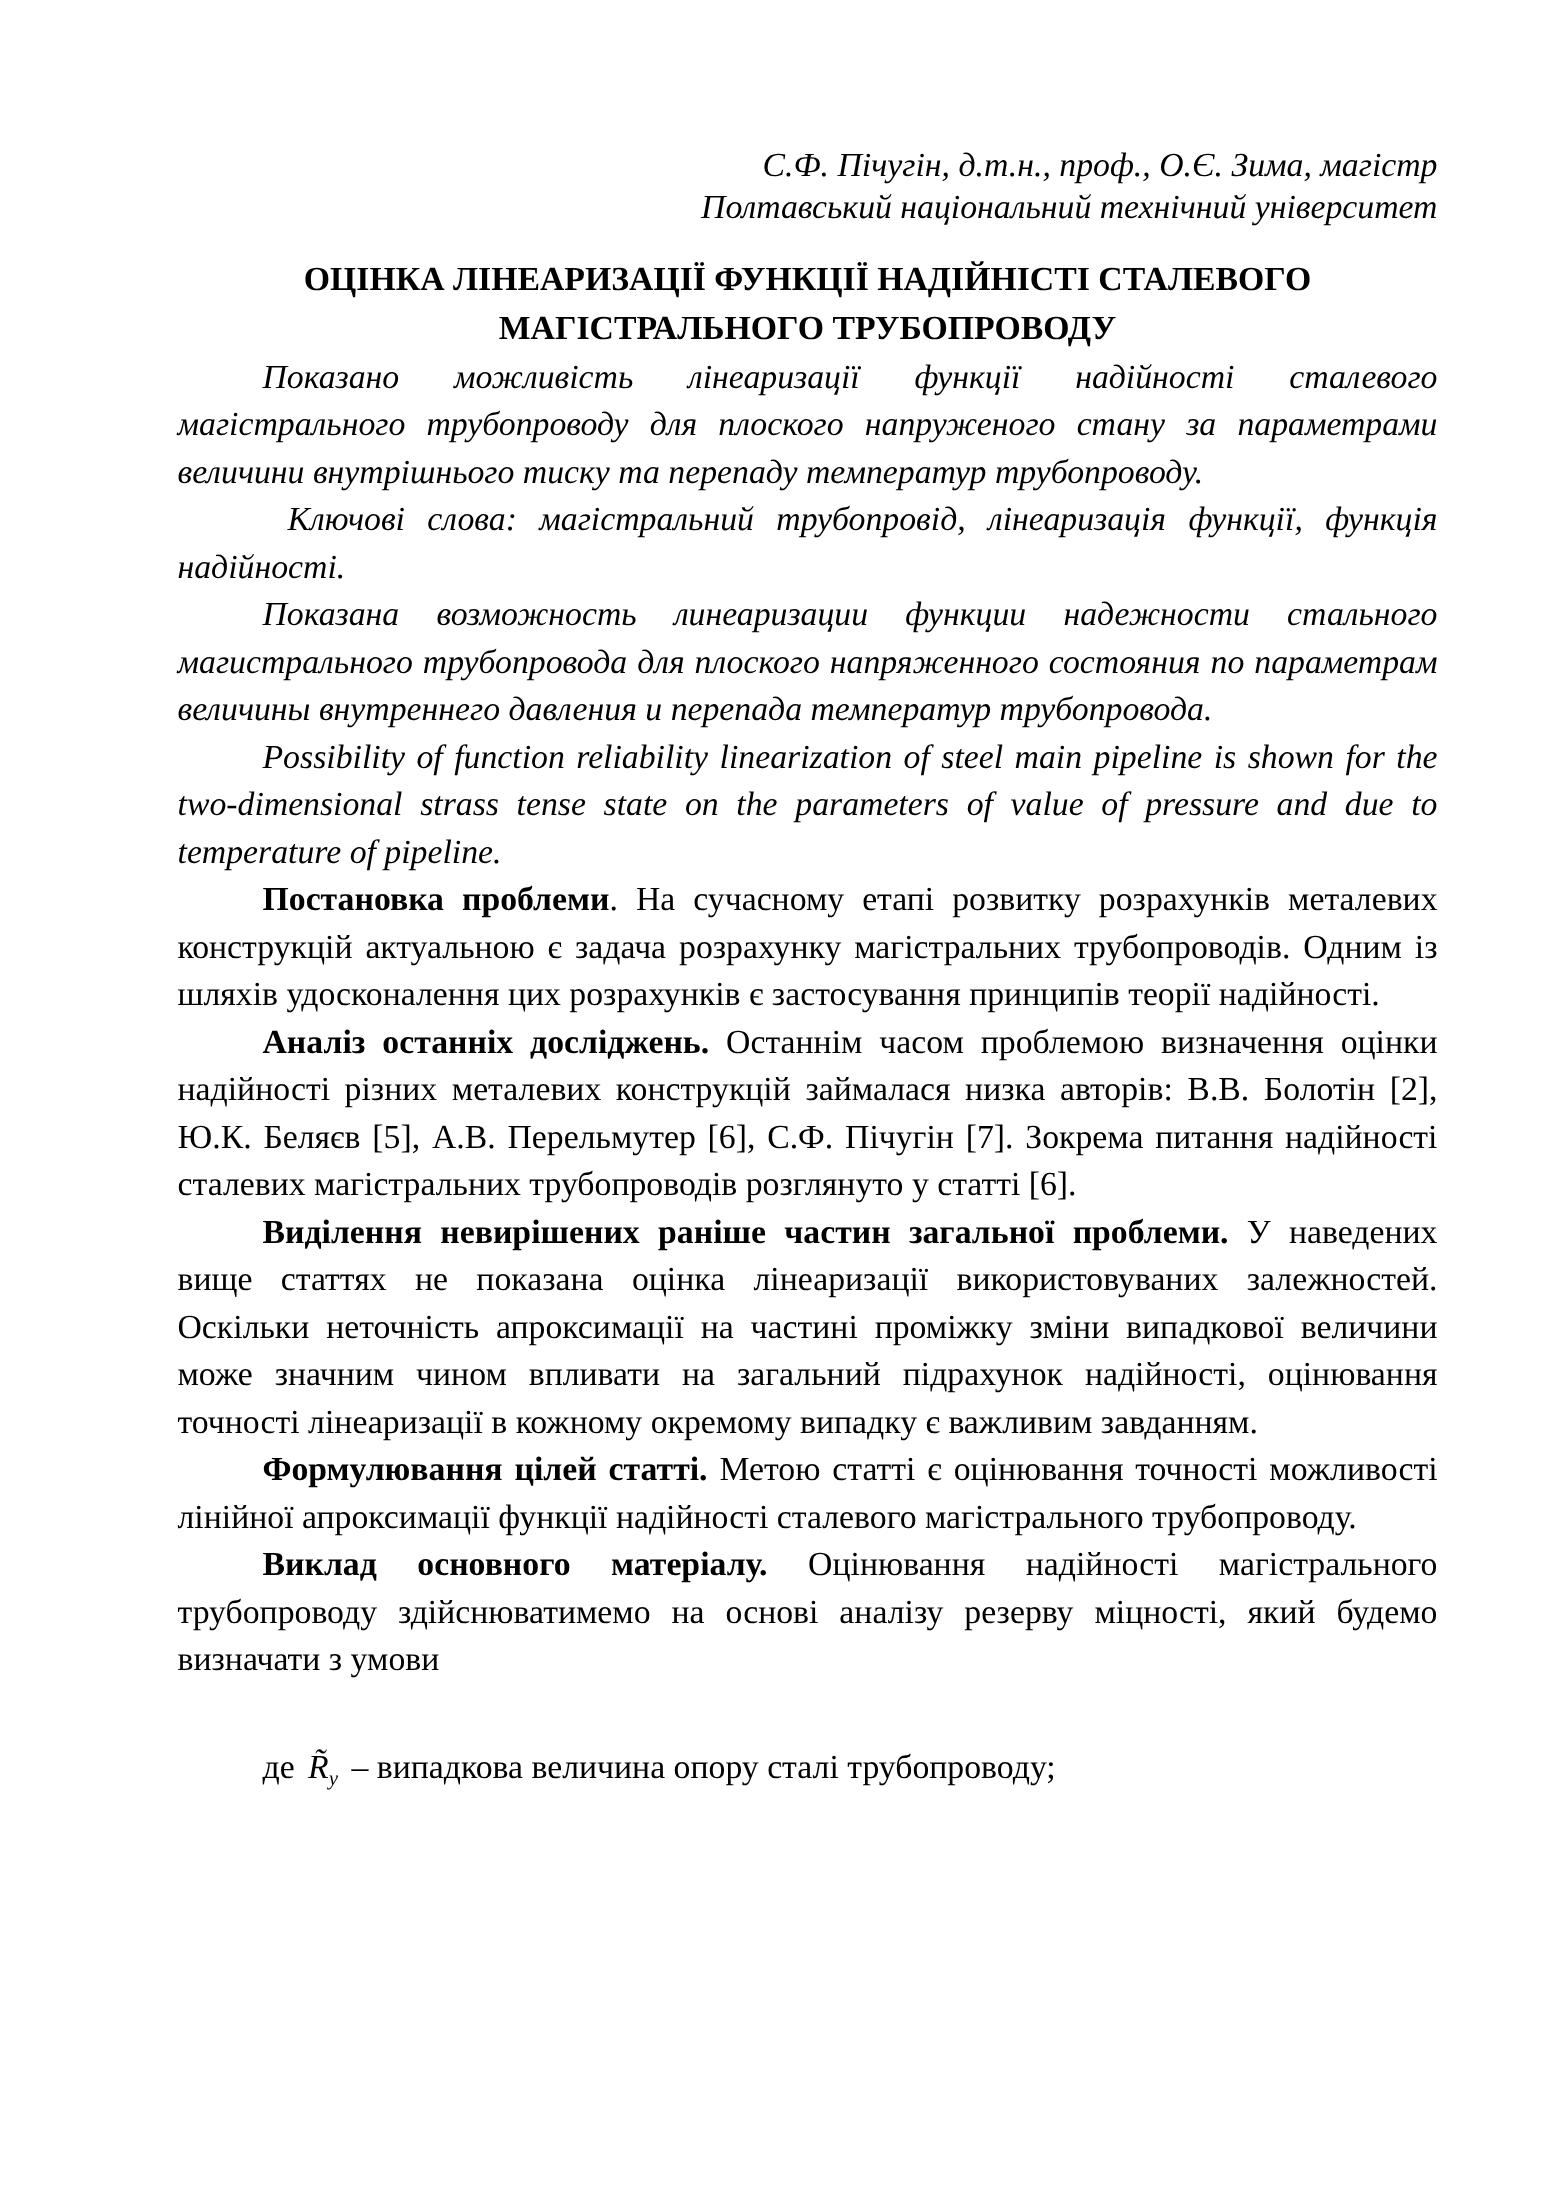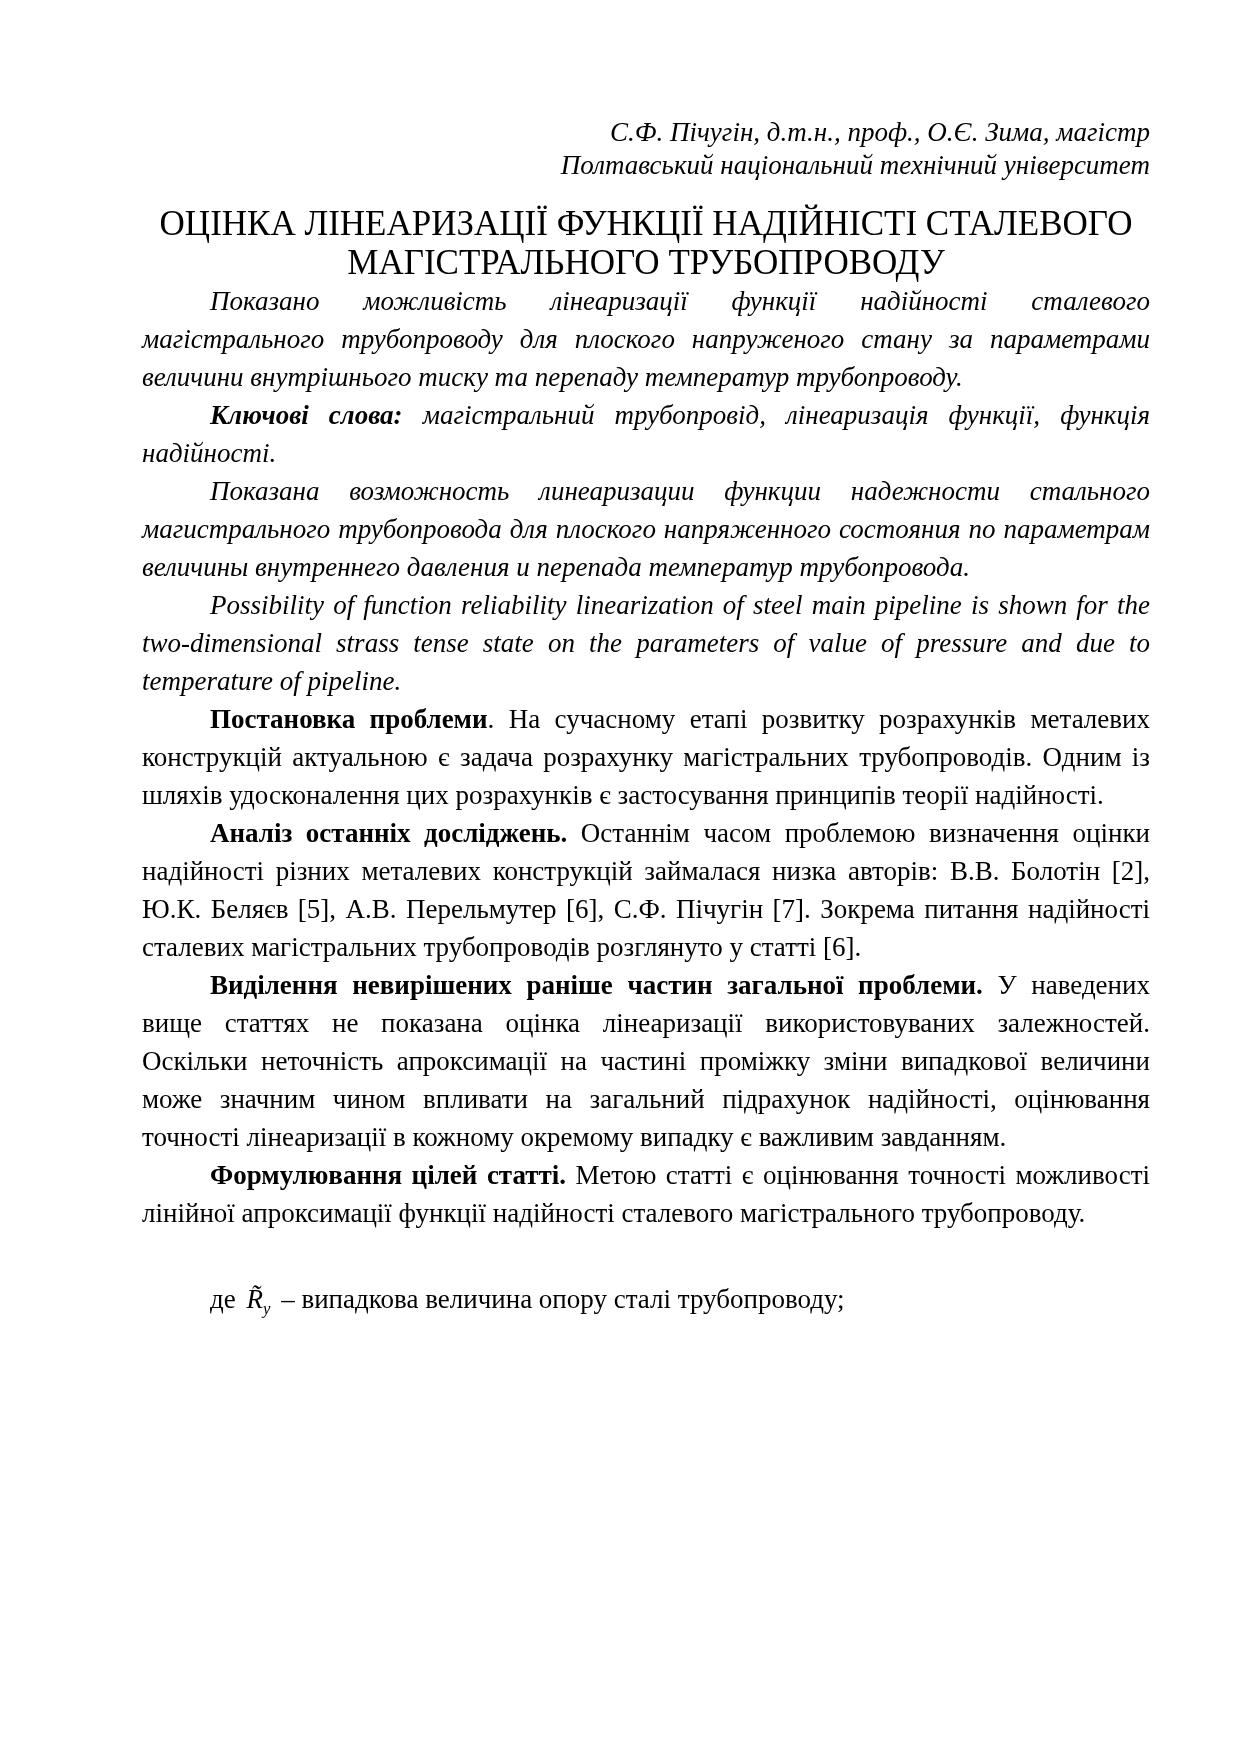--- a/index.html
+++ b/index.html
@@ -20,31 +20,31 @@
   .udc { font-weight: bold; }
   .authors {
     margin-top: 12px;
     text-align: right;
     font-style: italic;
     line-height: 33px;
   }
   .title {
     margin-top: 22px;
     text-align: center;
-    font-weight: normal;
-    font-size: 35px;
+    font-weight: bold;
+    font-size: 27px;
     line-height: 39px;
   }
   .para {
     text-align: justify;
     text-indent: 68px;
   }
   .it { font-style: italic; }
   .head { font-weight: bold; }
-  .kw-label { font-weight: bold; font-style: italic; }
+  .kw-label { font-weight: normal; font-style: italic; margin-left: 20px; }
   .eq-row {
     position: relative;
     text-align: center;
     margin-top: 6px;
     font-size: 29px;
     line-height: 44px;
   }
   .ev { font-style: italic; }
   sub.es {
     font-style: italic;
@@ -87,17 +87,18 @@
   <p class="para it">Possibility of function reliability linearization of steel main pipeline is shown for the two-dimensional strass tense state on the parameters of value of pressure and due to temperature of pipeline.</p>
 
   <p class="para"><span class="head">Постановка проблеми</span><span>. На сучасному етапі розвитку розрахунків металевих конструкцій актуальною є задача розрахунку магістральних трубопроводів. Одним із шляхів удосконалення цих розрахунків є застосування принципів теорії надійності.</span></p>
 
   <p class="para"><span class="head">Аналіз останніх досліджень.</span><span> Останнім часом проблемою визначення оцінки надійності різних металевих конструкцій займалася низка авторів: В.В. Болотін [2], Ю.К. Беляєв [5], А.В. Перельмутер [6], С.Ф. Пічугін [7]. Зокрема питання надійності сталевих магістральних трубопроводів розглянуто у статті [6].</span></p>
 
   <p class="para"><span class="head">Виділення невирішених раніше частин загальної проблеми.</span><span> У наведених вище статтях не показана оцінка лінеаризації використовуваних залежностей. Оскільки неточність апроксимації на частині проміжку зміни випадкової величини може значним чином впливати на загальний підрахунок надійності, оцінювання точності лінеаризації в кожному окремому випадку є важливим завданням.</span></p>
 
   <p class="para"><span class="head">Формулювання цілей статті.</span><span> Метою статті є оцінювання точності можливості лінійної апроксимації функції надійності сталевого магістрального трубопроводу.</span></p>
 
+  <p class="para"><span class="head">Виклад основного матеріалу.</span><span> Оцінювання надійності магістрального трубопроводу здійснюватимемо на основі аналізу резерву міцності, який будемо визначати з умови</span></p>
 
 
   <p class="where"><span>де</span> <span class="ev"><span>R̃</span><sub class="es">y</sub></span> <span>– випадкова величина опору сталі трубопроводу;</span></p>
 
 </div>
 
 </body></html>

